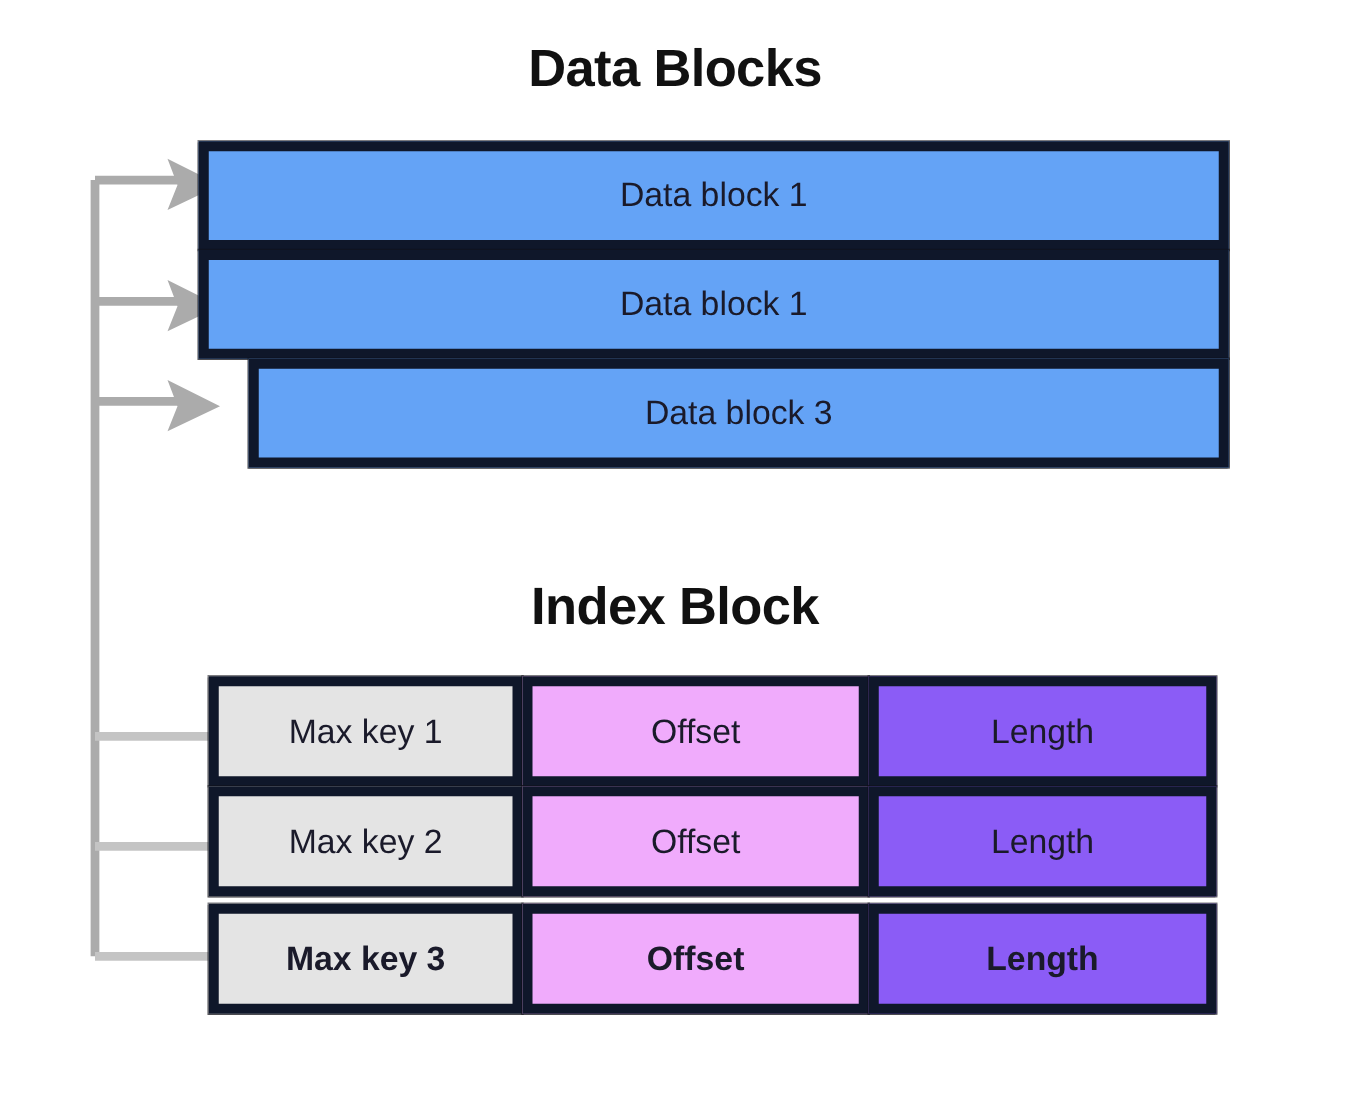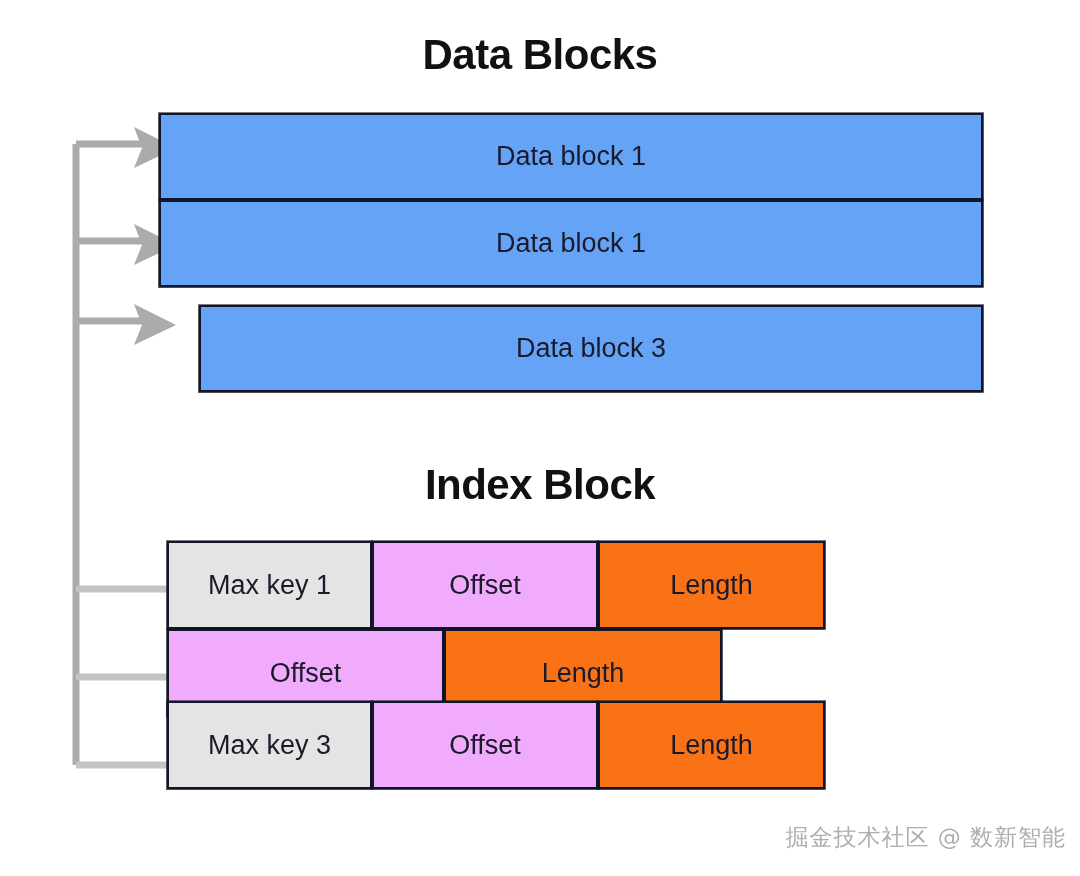--- a/index.html
+++ b/index.html
@@ -55,21 +55,21 @@
     display: flex;
     align-items: center;
     justify-content: center;
     font-size: 27px;
     color: #1a1a2a;
     white-space: nowrap;
   }
 
   
   .sketch {
-    border: 2px solid #0f172a;
+    border: 8px solid #0f172a;
     box-shadow:
       0 0 0 1px rgba(16,16,24,0.55),
       1px 0 0 0 rgba(16,16,24,0.35),
       -1px 1px 0 0 rgba(16,16,24,0.30),
       0 1px 0 0 rgba(16,16,24,0.22);
   }
 
   
   #data-blocks-group {
     left: 159px;
@@ -77,53 +77,53 @@
     width: 824px;
     height: 261px;
   }
   #data-blocks-group .blk-row {
     left: 0;
     width: 824px;
     height: 87px;
   }
   #data-blocks-group .blk-row:nth-child(1) { top: 0; }
   #data-blocks-group .blk-row:nth-child(2) { top: 87px; }
-  #data-blocks-group .blk-row:nth-child(3) { top: 192px; padding-left: 40px; }
+  #data-blocks-group .blk-row:nth-child(3) { top: 174px; padding-left: 40px; }
   #data-blocks-group .blk-cell {
     width: 100%;
     background: #64A3F6;
   }
 
   
   #index-block-group {
     left: 167px;
     top: 541px;
     width: 806px;
     height: 265px;
   }
   #index-block-group .blk-row {
     left: 0;
-    width: 658px;
+    width: 806px;
     height: 88px;
   }
   #index-block-group .blk-row:nth-child(1) { top: 0; }
   #index-block-group .blk-row:nth-child(2) { top: 88px; }
-  #index-block-group .blk-row:nth-child(3) { top: 160px; }
+  #index-block-group .blk-row:nth-child(3) { top: 182px; font-weight: bold; }
 
   .cell-maxkey {
     width: 251px;
     background: #E4E4E4;
   }
   .cell-offset {
     width: 277px;
     background: #f0abfc;
   }
   .cell-length {
     width: 278px;
-    background: #f97316;
+    background: #8b5cf6;
   }
 
   
   #connectors {
     position: absolute;
     left: 0;
     top: 0;
     width: 1080px;
     height: 876px;
     pointer-events: none;
@@ -197,20 +197,23 @@
       </div>
       <div class="blk-cell sketch cell-offset">
         <span>Offset</span>
       </div>
       <div class="blk-cell sketch cell-length">
         <span>Length</span>
       </div>
     </div>
 
     <div class="blk-row">
+      <div class="blk-cell sketch cell-maxkey">
+        <span>Max key 2</span>
+      </div>
       <div class="blk-cell sketch cell-offset">
         <span>Offset</span>
       </div>
       <div class="blk-cell sketch cell-length">
         <span>Length</span>
       </div>
     </div>
 
     <div class="blk-row">
       <div class="blk-cell sketch cell-maxkey">
@@ -218,15 +221,14 @@
       </div>
       <div class="blk-cell sketch cell-offset">
         <span>Offset</span>
       </div>
       <div class="blk-cell sketch cell-length">
         <span>Length</span>
       </div>
     </div>
   </div>
 
-  <div id="watermark">掘金技术社区 @ 数新智能</div>
 
 </div>
 
 </body></html>

